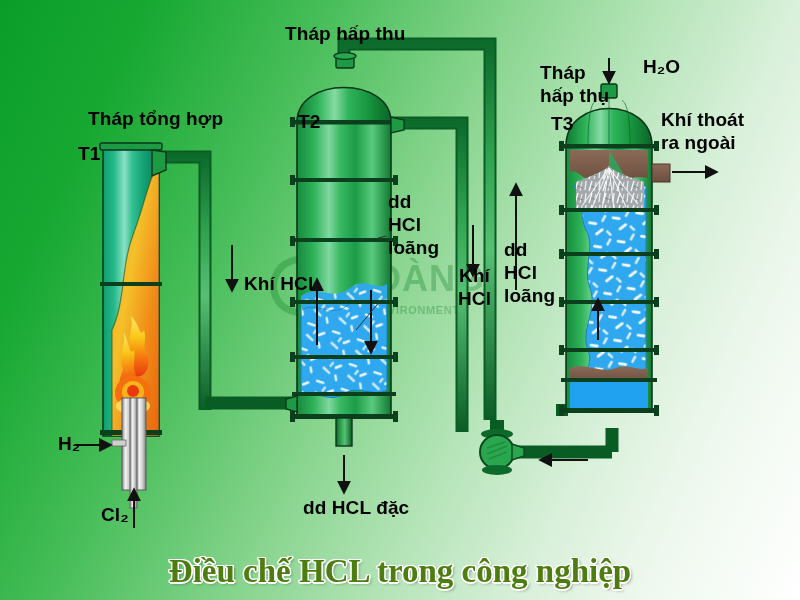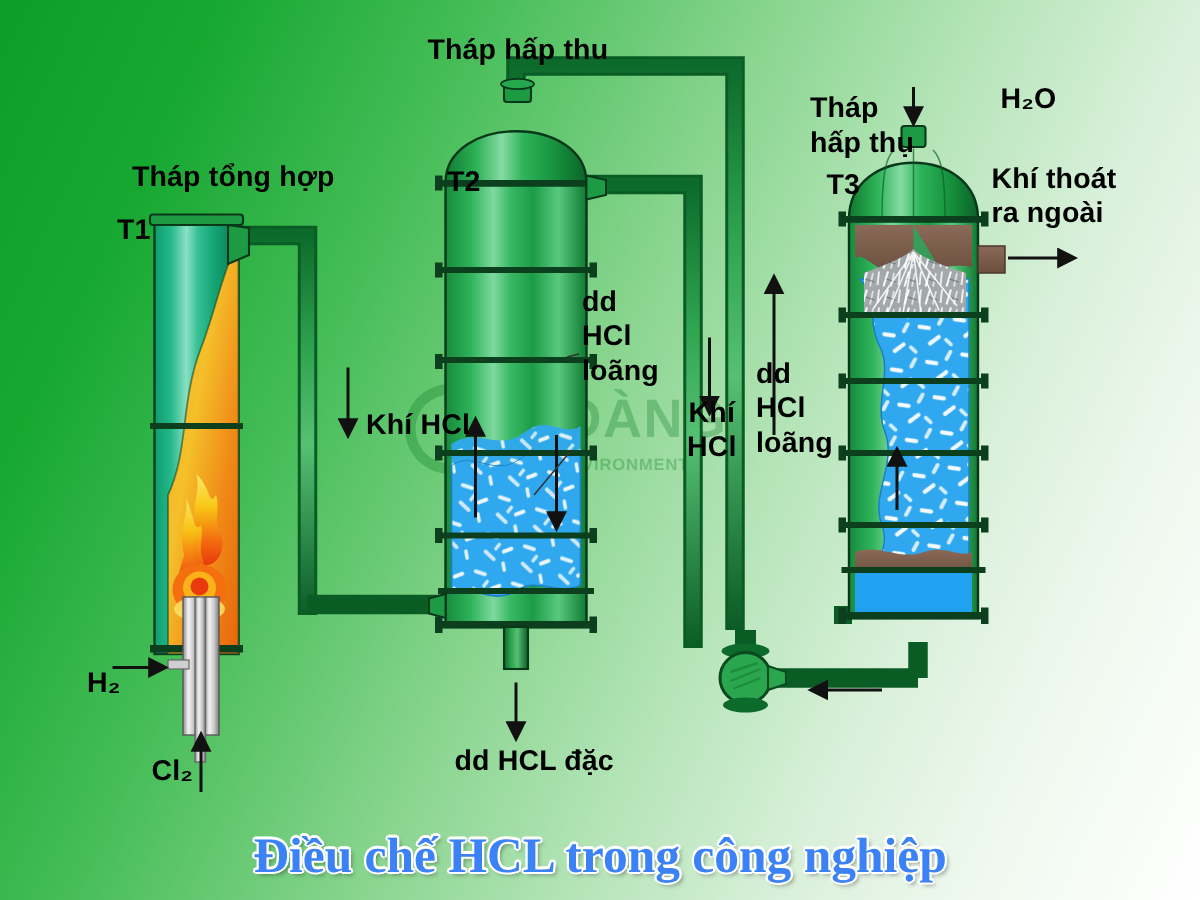--- a/index.html
+++ b/index.html
@@ -22,21 +22,21 @@
     white-space:pre-line;
     letter-spacing:.1px;
   }
   .lbl.thin { font-weight:600; }
   .title-bar {
     position:absolute; left:0; right:0; bottom:0; height:58px;
     display:flex; align-items:center; justify-content:center;
   }
   .title-txt {
     font-family:"Liberation Serif", serif;
-    font-size:33px; font-weight:700; color:#3b82f6;
+    font-size:33px; font-weight:700; color:#4d7c0f;
     text-shadow:
        1.5px 0 0 #fff, -1.5px 0 0 #fff, 0 1.5px 0 #fff, 0 -1.5px 0 #fff,
        1.2px 1.2px 0 #fff, -1.2px 1.2px 0 #fff, 1.2px -1.2px 0 #fff, -1.2px -1.2px 0 #fff,
        2px 2px 3px rgba(0,0,0,.35);
     white-space:nowrap;
   }
   .wm {
     position:absolute; left:272px; top:252px; width:290px; height:90px;
     pointer-events:none; opacity:.30;
   }
@@ -368,41 +368,41 @@
   <div class="lbl thin" style="left:88px; top:107px;">Tháp tổng hợp</div>
   <div class="lbl" style="left:78px; top:142px;">T1</div>
 
   <div class="lbl thin" style="left:285px; top:22px;">Tháp hấp thu</div>
   <div class="lbl" style="left:277px; top:110px;margin-left:21px;">T2</div>
 
   <div class="lbl" style="left:540px; top:61px;">Tháp
 hấp thụ</div>
   <div class="lbl" style="left:551px; top:112px;">T3</div>
 
-  <div class="lbl" style="left:639px; top:55px;padding-left:28px;">H₂O</div>
+  <div class="lbl" style="left:615px; top:55px;padding-left:28px;">H₂O</div>
 
   <div class="lbl" style="left:661px; top:108px;">Khí thoát
 ra ngoài</div>
 
   <div class="lbl" style="left:244px; top:272px;">Khí HCl</div>
 
   <div class="lbl" style="left:458px; top:264px;text-align:center;">Khí
 HCl</div>
 
   <div class="lbl" style="left:388px; top:190px;">dd
 HCl
 loãng</div>
 
   <div class="lbl" style="left:504px; top:238px;">dd
 HCl
 loãng</div>
 
   <div class="lbl" style="left:303px; top:496px;">dd HCL đặc</div>
 
-  <div class="lbl" style="left:58px; top:444px;">H₂</div>
+  <div class="lbl" style="left:58px; top:432px;">H₂</div>
 
   <div class="lbl" style="left:101px; top:503px;">Cl₂</div>
 
   <div class="title-bar">
     <div class="title-txt">Điều chế HCL trong công nghiệp</div>
   </div>
 
 </div>
 
 </body></html>

